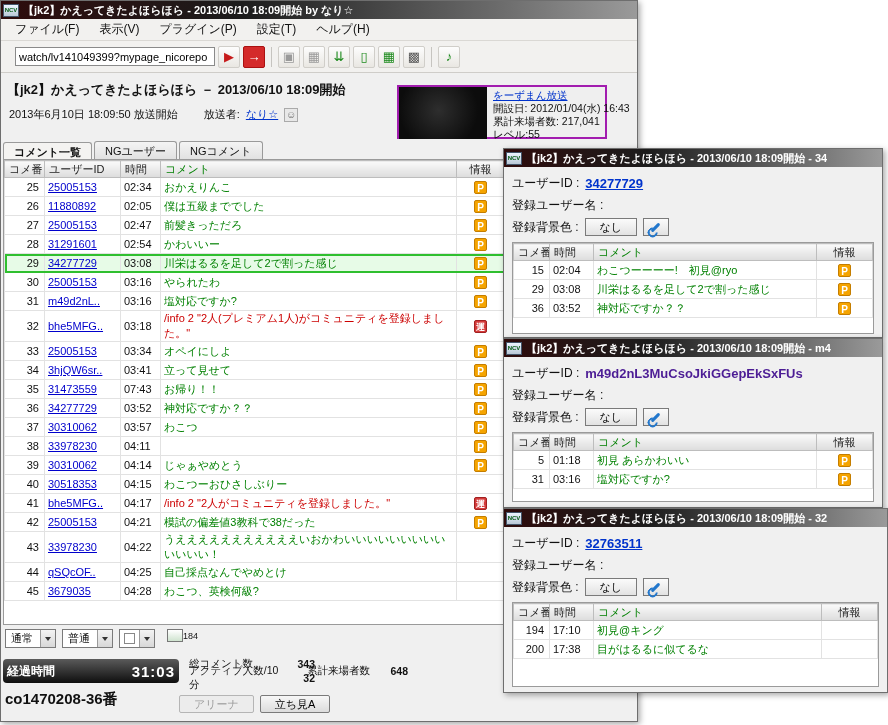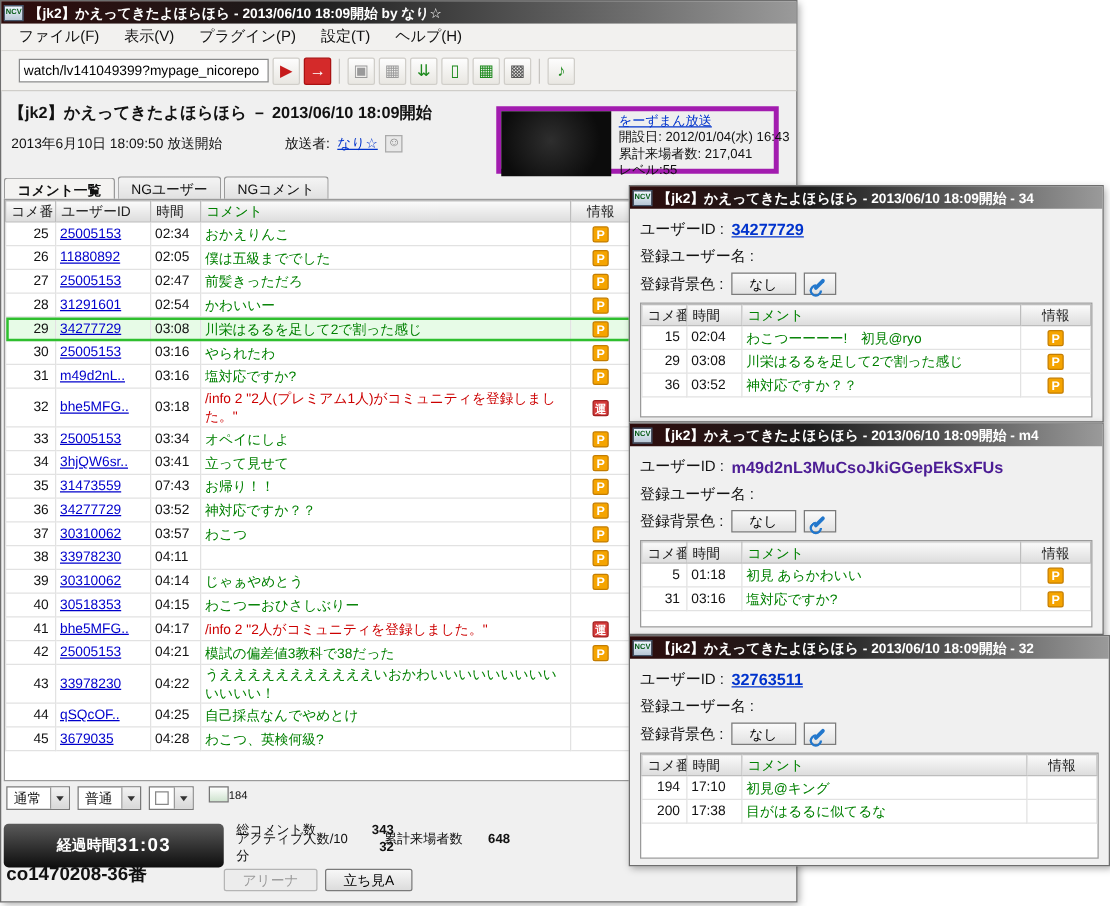--- a/index.html
+++ b/index.html
@@ -23,21 +23,21 @@
 .tbi.redbg{background:#d42a2a;color:#fff;border-color:#a11}
 .tbi.green{color:#1d8a1d}
 .tbi.gray{color:#9a9a9a}
 .tbi.dark{color:#555}
 .tbsep{width:1px;height:20px;background:#c6c4c0;margin:0 3px}
 .hdr{position:absolute;left:0;top:72px;width:100%;height:68px}
 .hdr-title{position:absolute;left:6px;top:8px;font-size:13px;font-weight:bold}
 .hdr-sub{position:absolute;left:8px;top:34px;font-size:11px;display:flex;align-items:center;gap:6px}
 .blue-link{color:#0033cc;text-decoration:underline;cursor:pointer}
 .bc-icon{display:inline-flex;width:14px;height:14px;border:1px solid #aaa;background:#e8e8e8;color:#777;font-size:10px;align-items:center;justify-content:center}
-.comm-panel{position:absolute;left:396px;top:12px;width:226px;height:54px;border:4px solid #a21caf;background:#efefef;display:flex}
+.comm-panel{position:absolute;left:396px;top:12px;width:210px;height:54px;border:2px solid #a21caf;background:#efefef;display:flex}
 .thumb{width:88px;height:52px;background:radial-gradient(circle at 45% 45%,#2e2e2e 0%,#0c0c0c 70%);flex:0 0 auto}
 .comm-info{padding:2px 0 0 6px;font-size:10.5px;line-height:13px;white-space:nowrap}
 .tabs{position:absolute;left:2px;top:140px;display:flex;align-items:flex-start;gap:2px;font-size:11px}
 .tab{padding:2px 10px 3px;border:1px solid #9a9a9a;border-bottom:none;background:linear-gradient(#f4f4f4,#dedede);border-radius:3px 3px 0 0;position:relative}
 .tab.active{background:#f4f3f1;font-weight:bold;top:1px;padding-bottom:4px}
 
 .table-wrap{position:absolute;left:2px;top:158px;width:503px;height:466px;background:#fff;border:1px solid #9a9a9a;overflow:hidden}
 table{border-collapse:collapse;table-layout:fixed;width:100%;font-size:11px}
 th{height:17px;background:linear-gradient(#fafafa,#dcdcdc);border:1px solid #bdbdbd;font-weight:normal;text-align:left;padding:0 4px;color:#222;white-space:nowrap;overflow:hidden}
 td{border:1px solid #e2e2e2;height:19px;padding:0 3px;vertical-align:middle;white-space:normal;word-break:break-all;overflow:hidden}
@@ -58,21 +58,21 @@
 .badge-u{background:#d43b3b;border:1px solid #a12020;font-size:9px}
 
 .opts{position:absolute;left:4px;top:628px;display:flex;align-items:flex-start;gap:6px}
 .combo{display:flex;align-items:center;height:19px;border:1px solid #7a7a7a;background:#fff;font-size:11px}
 .combo-text{padding:0 5px;min-width:34px}
 .combo-swatch{width:11px;height:11px;border:1px solid #888;background:#fff;margin:0 4px}
 .combo-arrow{width:15px;height:100%;background:linear-gradient(#f3f3f3,#d8d8d8);border-left:1px solid #9a9a9a;display:flex;align-items:center;justify-content:center}
 .tri{width:0;height:0;border-left:3.5px solid transparent;border-right:3.5px solid transparent;border-top:4px solid #333}
 .anon{display:flex;flex-direction:row;align-items:center;margin-left:6px;font-size:9px;line-height:10px}
 .anon-icon{width:16px;height:13px;border:1px solid #777;background:linear-gradient(#fff,#cfe3cf);margin-bottom:1px}
-.elapsed{position:absolute;left:2px;top:658px;width:176px;height:35px;border-radius:4px;background:linear-gradient(#5a5a5a,#0e0e0e);color:#fff;display:flex;align-items:center;justify-content:center;padding:0 24px}
+.elapsed{position:absolute;left:2px;top:658px;width:176px;height:24px;border-radius:4px;background:linear-gradient(#5a5a5a,#0e0e0e);color:#fff;display:flex;align-items:center;justify-content:space-between;padding:0 4px}
 .elapsed .lbl{font-size:12px;font-weight:bold}
 .elapsed .val{font-size:15px;font-weight:bold;letter-spacing:1px}
 .stats{position:absolute;left:188px;top:656px;font-size:10.5px}
 .stat-row{display:flex;height:14px;align-items:center}
 .stat-lbl{width:96px}
 .stat-val{width:30px;text-align:right;font-weight:bold}
 .visitors{position:absolute;left:306px;top:663px;font-size:10.5px;display:flex;align-items:center}
 .visitors .stat-val{margin-left:8px}
 .co-id{position:absolute;left:4px;top:689px;font-size:15px;font-weight:bold}
 .seats{position:absolute;left:178px;top:694px;display:flex;gap:6px}
@@ -123,21 +123,21 @@
     <span class="tbi green">▦</span>
     <span class="tbi dark">▩</span>
     <span class="tbsep"></span>
     <span class="tbi green">♪</span>
   </div>
 
   <div class="hdr">
     <div class="hdr-title">【jk2】かえってきたよほらほら － 2013/06/10 18:09開始</div>
     <div class="hdr-sub">
       <span>2013年6月10日 18:09:50 放送開始</span>
-      <span style="margin-left:44px">放送者:</span>
+      <span style="margin-left:20px">放送者:</span>
       <span class="blue-link">なり☆</span>
       <span class="bc-icon">☺</span>
     </div>
     <div class="comm-panel">
       <div class="thumb"></div>
       <div class="comm-info">
         <div><span class="blue-link">をーずまん放送</span></div>
         <div>開設日: 2012/01/04(水) 16:43</div>
         <div>累計来場者数: 217,041</div>
         <div>レベル:55</div>

